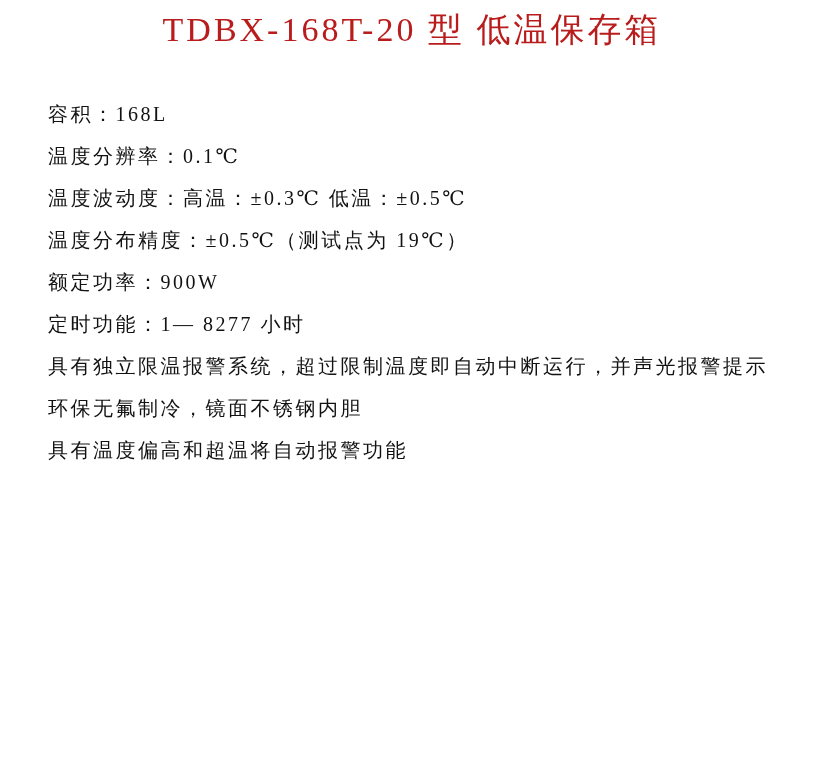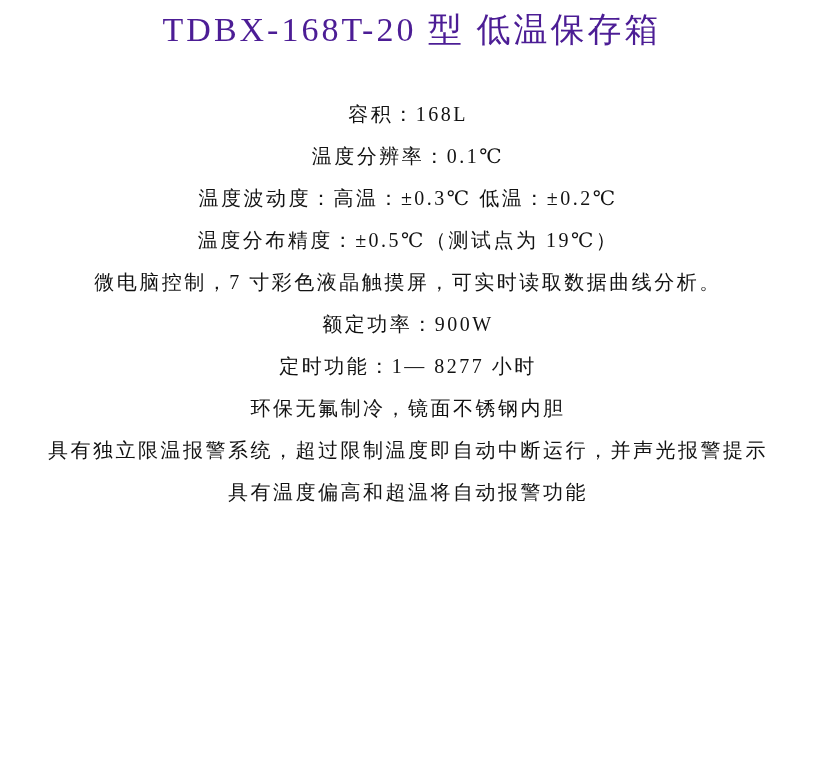--- a/index.html
+++ b/index.html
@@ -20,54 +20,52 @@
     height: 758px;
     padding: 8px 40px 0 48px;
   }
   .doc-title {
     margin: 0;
     text-align: center;
     font-size: 34px;
     font-weight: normal;
     line-height: 44px;
     letter-spacing: 3px;
-    color: #4c1d95;
+    color: #b91c1c;
   }
   .doc-title .title-line {
     display: block;
     white-space: nowrap;
   }
   .specs {
     margin-top: 52px;
   }
   .specs p {
     margin: 0 8px 21px 0;
     font-size: 20px;
     line-height: 21px;
     letter-spacing: 2.5px;
     white-space: nowrap;
     color: #121212;
-    text-align: center;
   }
 </style>
 </head>
 <body>
 
 <div class="page">
 
   <h1 class="doc-title">
     <span class="title-line">TDBX-168T-20 型 低温保存箱</span>
   </h1>
 
   <div class="specs">
     <p>容积：168L</p>
     <p>温度分辨率：0.1℃</p>
-    <p>温度波动度：高温：±0.3℃  低温：±0.2℃</p>
+    <p>温度波动度：高温：±0.3℃  低温：±0.5℃</p>
     <p>温度分布精度：±0.5℃（测试点为 19℃）</p>
-    <p>微电脑控制，7 寸彩色液晶触摸屏，可实时读取数据曲线分析。</p>
     <p>额定功率：900W</p>
     <p>定时功能：1— 8277 小时</p>
+    <p>具有独立限温报警系统，超过限制温度即自动中断运行，并声光报警提示</p>
     <p>环保无氟制冷，镜面不锈钢内胆</p>
-    <p>具有独立限温报警系统，超过限制温度即自动中断运行，并声光报警提示</p>
     <p>具有温度偏高和超温将自动报警功能</p>
   </div>
 
 </div>
 
 </body></html>

